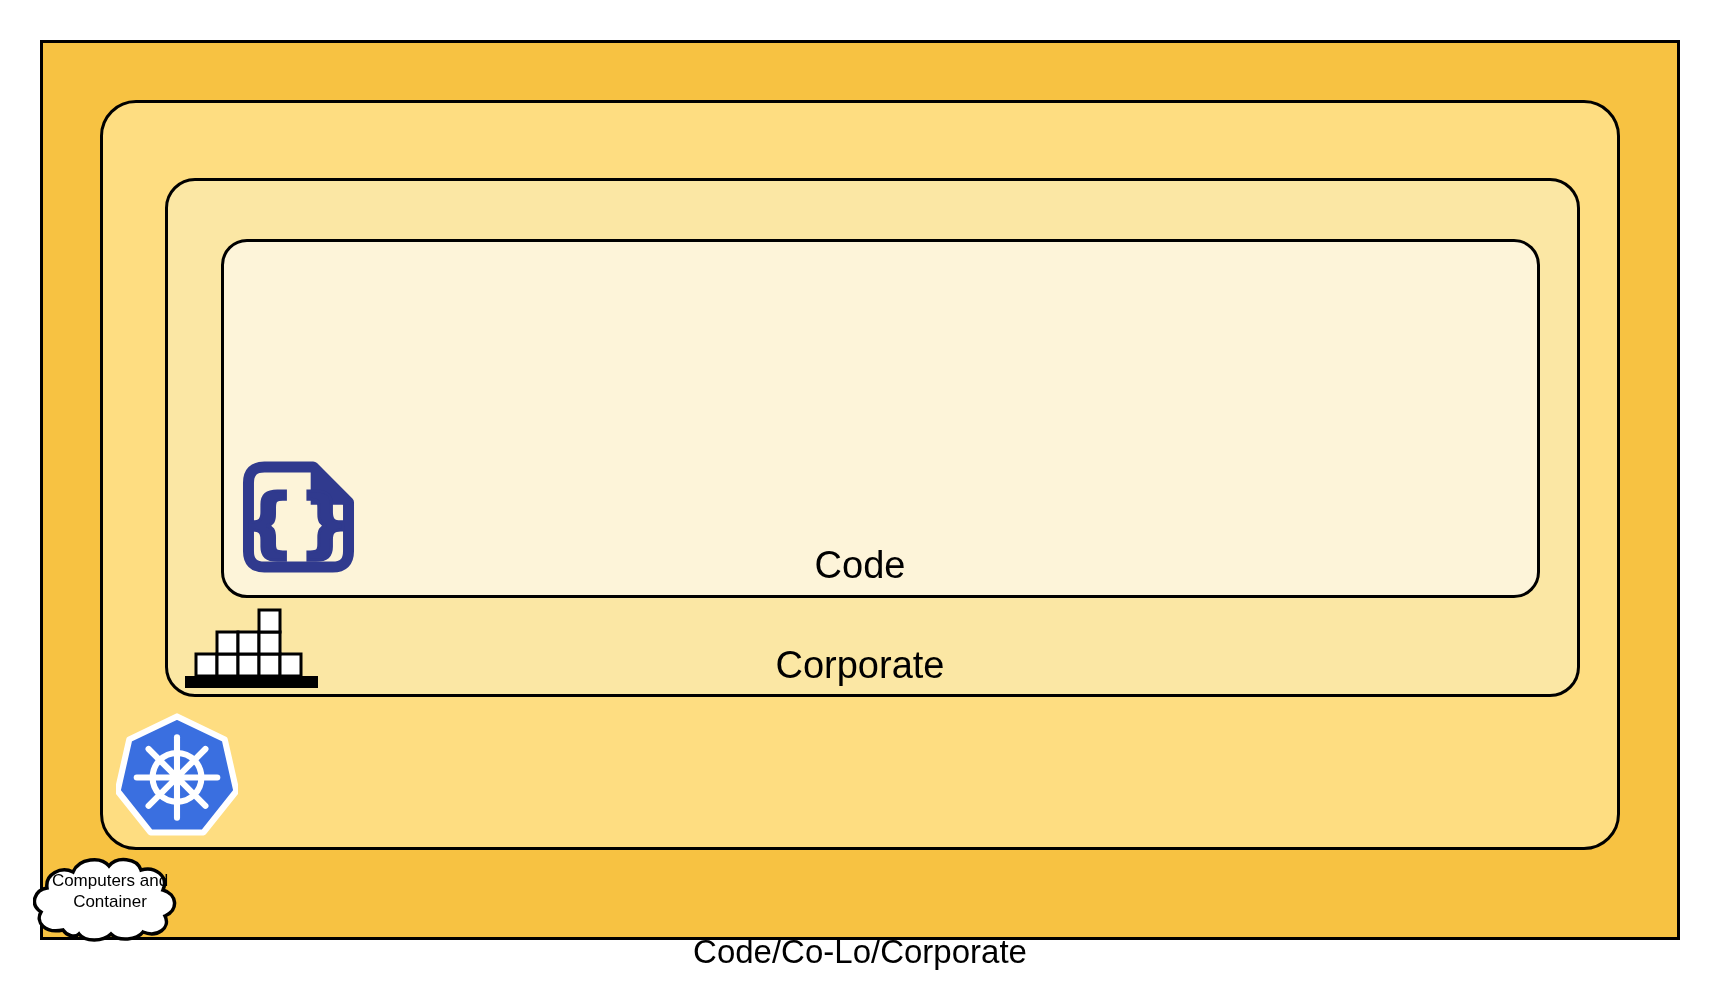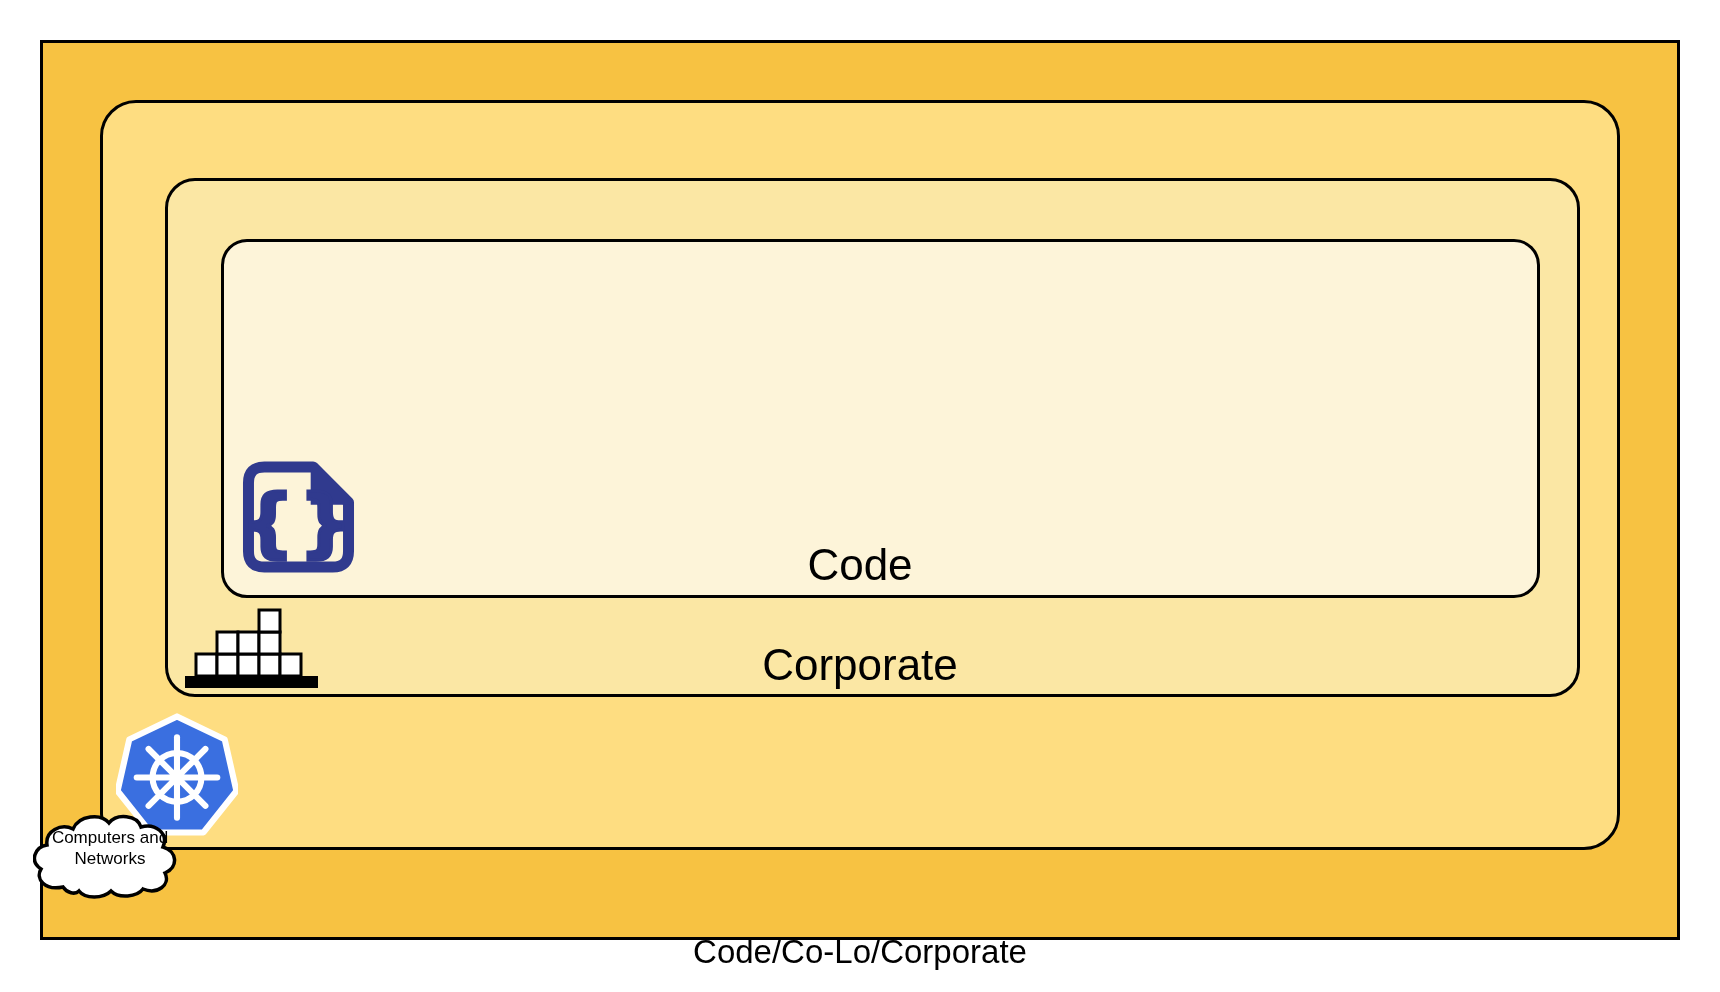--- a/index.html
+++ b/index.html
@@ -20,38 +20,38 @@
   .cluster-box   { left: 100px; top: 100px; width: 1520px; height: 750px; border-radius: 36px; background: #FEDD81; }
   .container-box { left: 165px; top: 178px; width: 1415px; height: 519px; border-radius: 30px; background: #FBE7A4; }
   .code-box      { left: 221px; top: 239px; width: 1319px; height: 359px; border-radius: 26px; background: #FDF4D9; }
 
   .layer-label {
     position: absolute;
     left: 40px;
     width: 1640px;
     text-align: center;
     color: #000000;
-    font-size: 44px;
+    font-size: 38px;
     line-height: 50px;
     white-space: pre;
   }
   .lbl-code      { top: 540px; }
   .lbl-container { top: 640px; }
   .lbl-cluster   { top: 793px; }
   .lbl-dc {
     top: 862px;
     font-size: 33px;
     line-height: 36px;
   }
 
   .icon { position: absolute; }
   .code-icon      { left: 237px; top: 456px; width: 123px; height: 122px; }
   .container-icon { left: 185px; top: 608px; width: 133px; height: 80px;  }
   .k8s-icon       { left: 116px; top: 711px; width: 122px; height: 128px; }
-  .cloud-callout  { left: 33px;  top: 807px; width: 154px; height: 92px;  z-index: 5; }
+  .cloud-callout  { left: 33px;  top: 850px; width: 154px; height: 92px;  z-index: 5; }
 
   .cloud-text {
     position: absolute;
     left: 0; top: 20px;
     width: 100%;
     text-align: center;
     font-size: 17px;
     line-height: 21px;
     color: #000000;
   }
@@ -129,21 +129,21 @@
                C84,6 104,8 108,20
                C122,16 136,26 130,40
                C144,44 146,60 132,66
                C138,78 124,88 110,82
                C104,90 86,92 78,84
                C70,92 52,92 46,84
                C42,88 34,86 30,80 Z" fill="#FFFFFF" stroke="#000000" stroke-width="3.5"></path>
     </svg>
     <div class="cloud-text">
       <div>Computers and</div>
-      <div>Networks</div>
+      <div>Container</div>
     </div>
   </div>
 
   <div class="layer-label lbl-code">Code</div>
   <div class="layer-label lbl-container">Corporate</div>
   <div class="layer-label lbl-dc">
     <div>Code/Co-Lo/Corporate</div>
     
   </div>
 

